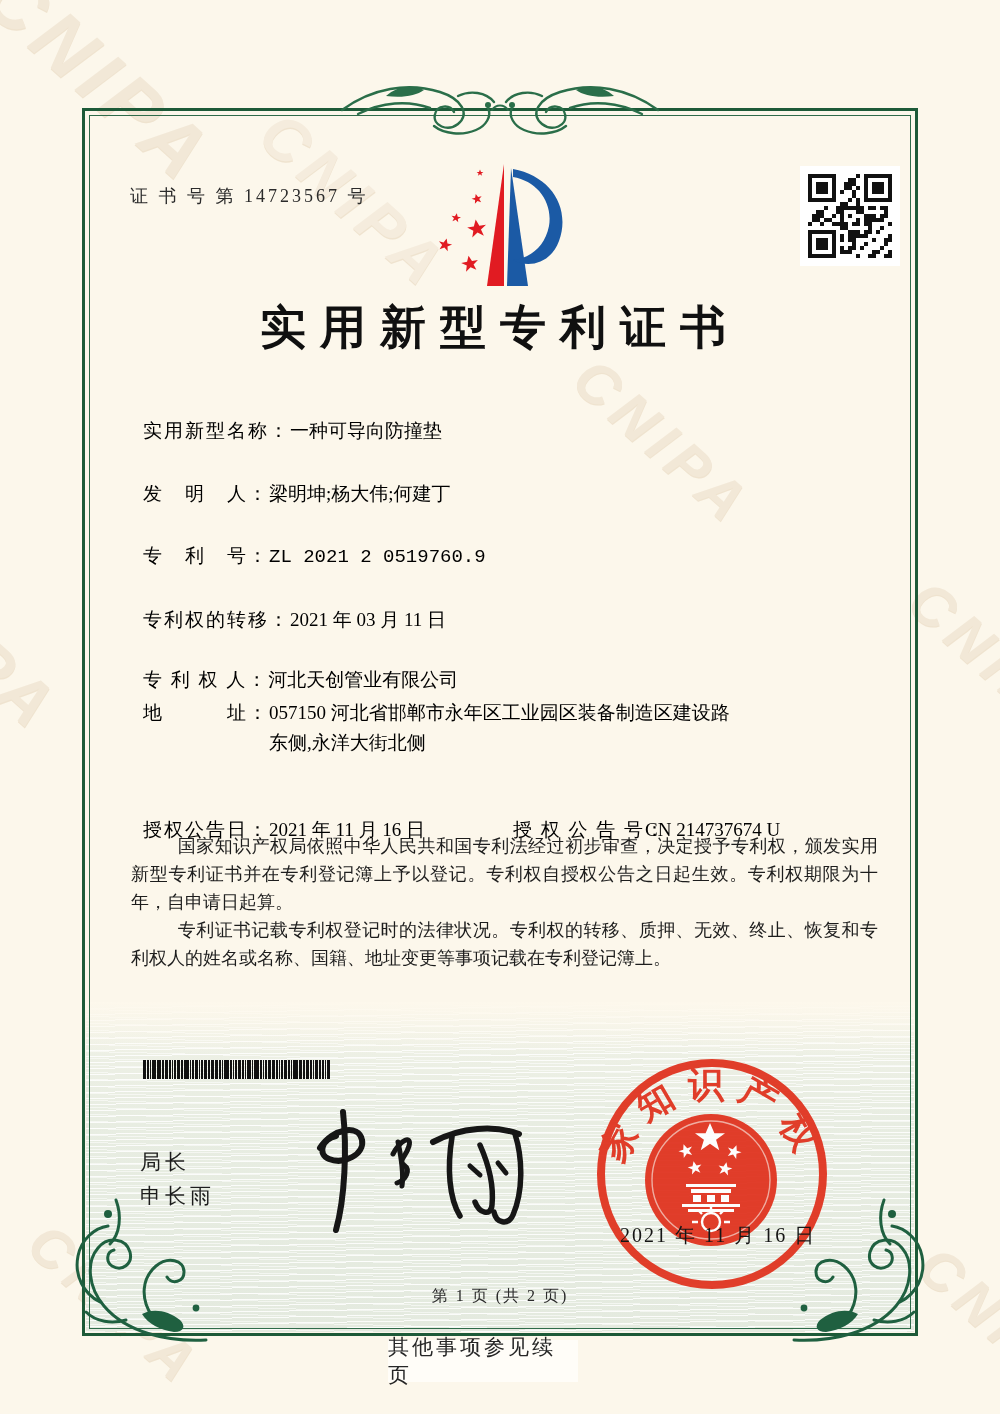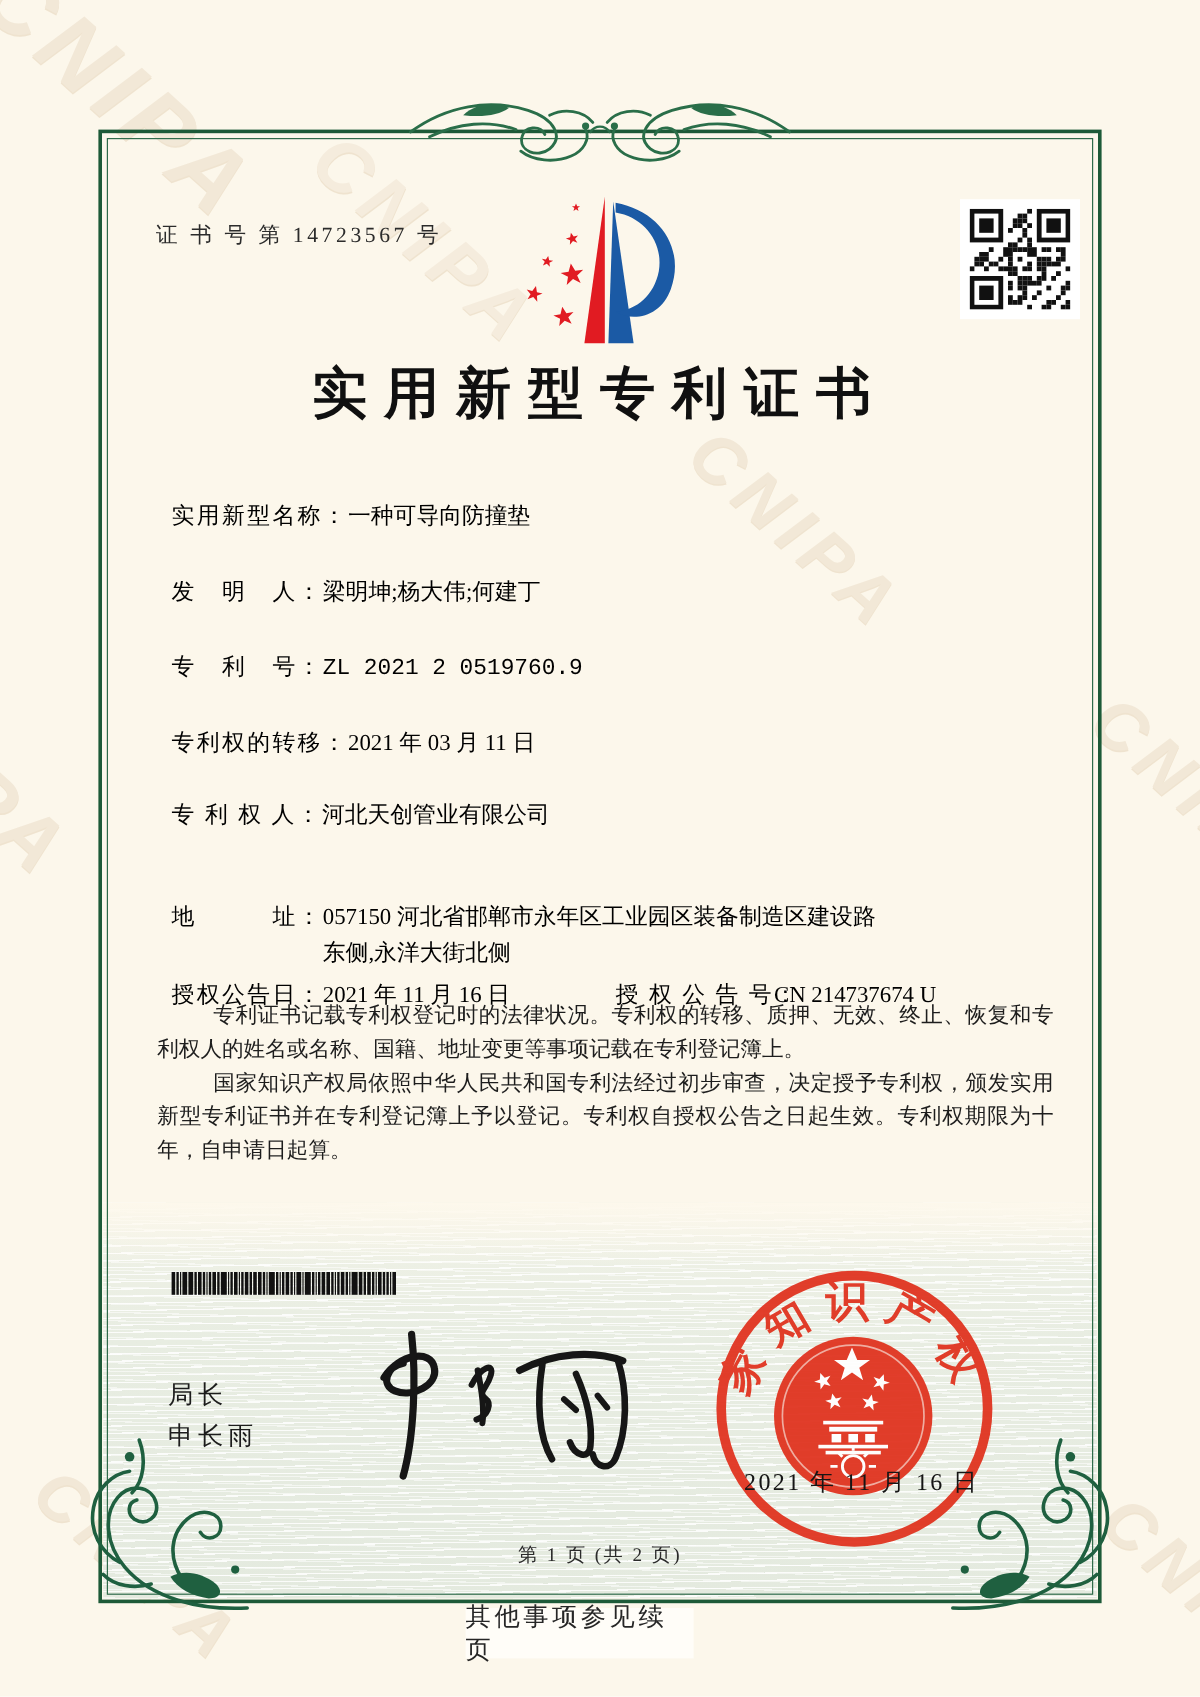--- a/index.html
+++ b/index.html
@@ -41,21 +41,21 @@
 
   .logo{position:absolute;z-index:5;left:423px;top:156px;}
 
   .title{position:absolute;z-index:5;left:82px;top:297px;width:836px;text-align:center;
       font-size:46px;font-weight:bold;letter-spacing:14px;color:#101010;}
 
   .frow{position:absolute;z-index:5;left:143px;font-size:19px;line-height:30px;color:#000000;
       white-space:nowrap;}
   .frow .lab{display:inline-block;letter-spacing:2px;}
   .fr0{top:416px;} .fr1{top:479px;} .fr2{top:542px;font-family:Liberation Mono, monospace;} .fr3{top:605px;} .fr4{top:665px;text-align:center;}
-  .fr5{top:750px;} .fr5 .vwrap{display:inline-block;vertical-align:top;white-space:normal;width:640px;}
+  .fr5{top:698px;} .fr5 .vwrap{display:inline-block;vertical-align:top;white-space:normal;width:640px;}
   .fr6{top:815px;}
   .fr6 .no-label{position:absolute;left:370px;letter-spacing:2px;}
   .fr6 .no-value{position:absolute;left:502px;}
 
   .paras{position:absolute;z-index:5;left:131px;top:832px;width:747px;font-size:18px;
       line-height:28px;text-align:justify;color:#1d1d1d;}
   .paras p{margin:0;text-indent:2.6em;}
 
   .barcode{position:absolute;z-index:5;left:143px;top:1060px;height:19px;display:flex;align-items:stretch;}
   .barcode div{background:#111;}
@@ -298,22 +298,22 @@
   <div class="frow fr5">
     <span class="lab">地　　　址：</span><span class="vwrap"><span>057150 河北省邯郸市永年区工业园区装备制造区建设路</span><br><span>东侧,永洋大街北侧</span></span>
   </div>
   <div class="frow fr6">
     <span class="lab">授权公告日：</span><span>2021 年 11 月 16 日</span>
     <span class="no-label">授 权 公 告 号：</span>
     <span class="no-value">CN 214737674 U</span>
   </div>
 
   <div class="paras">
+    <p>国家知识产权局依照中华人民共和国专利法经过初步审查，决定授予专利权，颁发实用新型专利证书并在专利登记簿上予以登记。专利权自授权公告之日起生效。专利权期限为十年，自申请日起算。</p>
     <p>专利证书记载专利权登记时的法律状况。专利权的转移、质押、无效、终止、恢复和专利权人的姓名或名称、国籍、地址变更等事项记载在专利登记簿上。</p>
-    <p>国家知识产权局依照中华人民共和国专利法经过初步审查，决定授予专利权，颁发实用新型专利证书并在专利登记簿上予以登记。专利权自授权公告之日起生效。专利权期限为十年，自申请日起算。</p>
   </div>
 
   <div class="barcode" id="barcode">
       <div style="width: 3.2px; margin-right: 1px;"></div>
       <div style="width: 1.6px; margin-right: 1px;"></div>
       <div style="width: 1.6px; margin-right: 1px;"></div>
       <div style="width: 3.2px; margin-right: 1px;"></div>
       <div style="width: 4.8px; margin-right: 1px;"></div>
       <div style="width: 1.6px; margin-right: 1px;"></div>
       <div style="width: 3.2px; margin-right: 1px;"></div>

